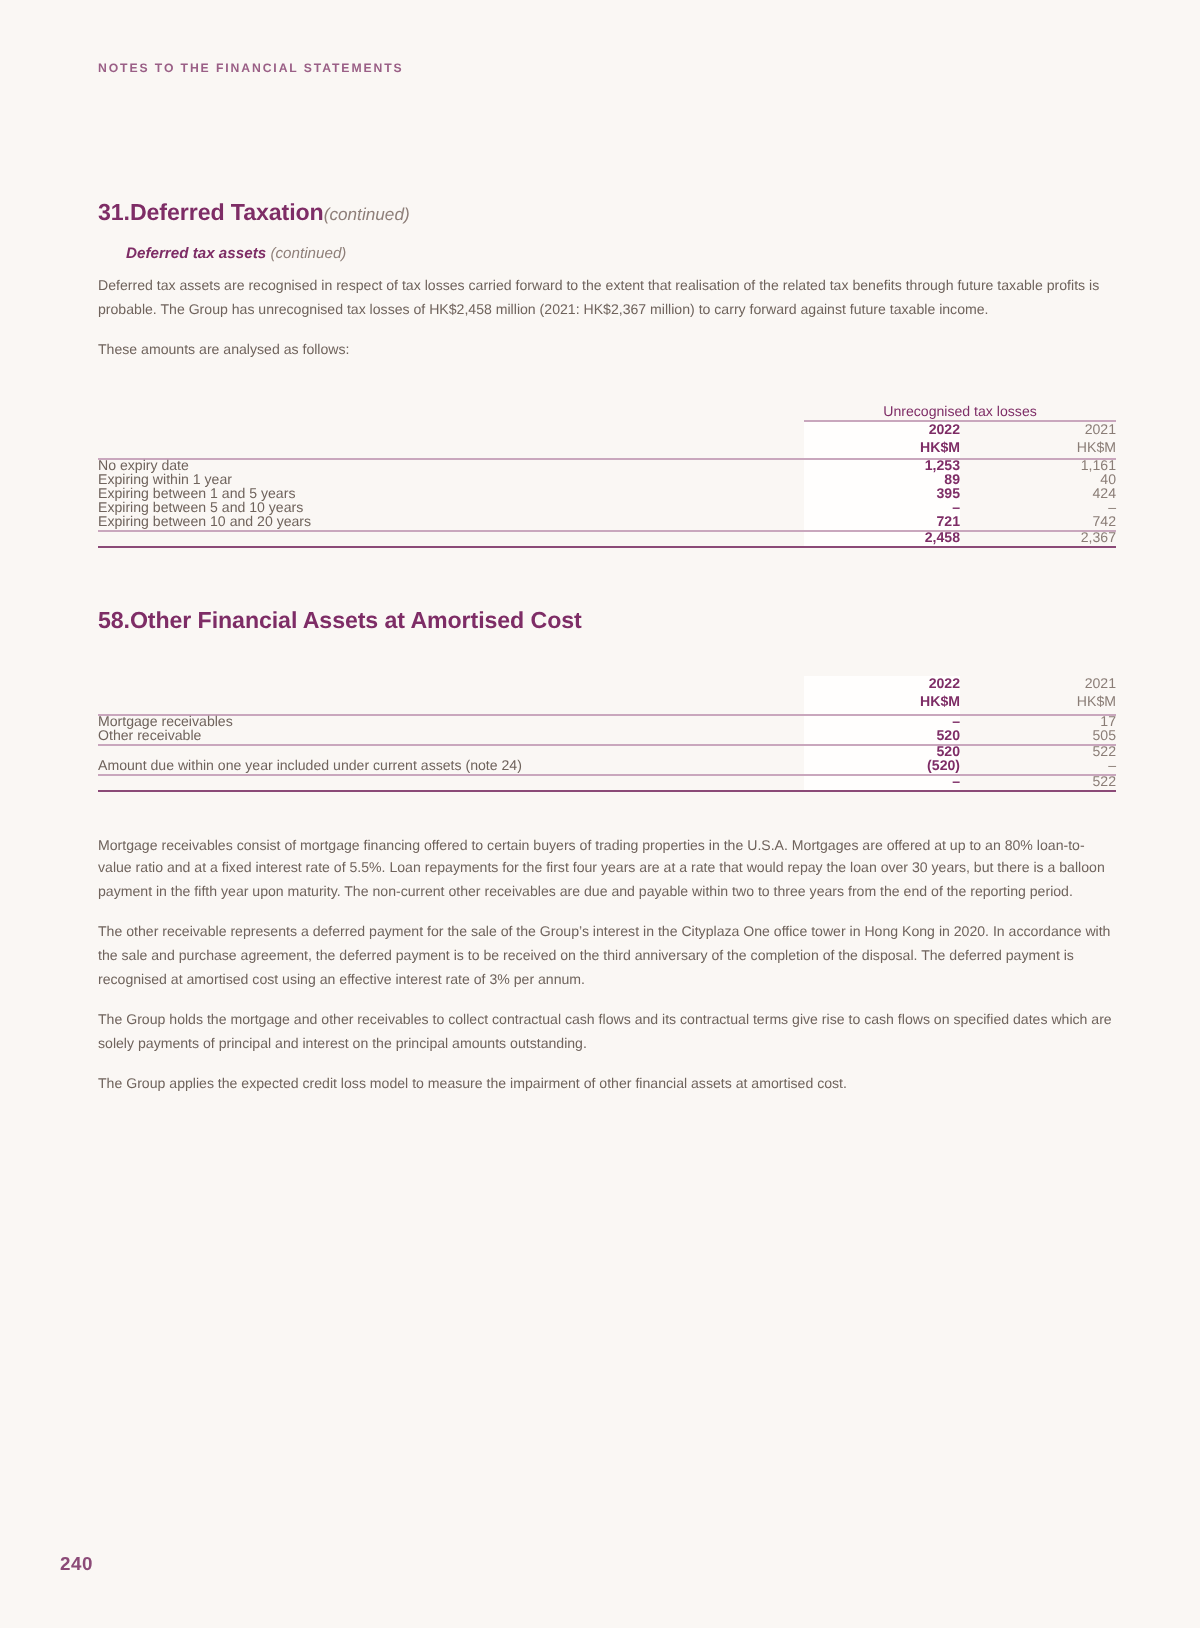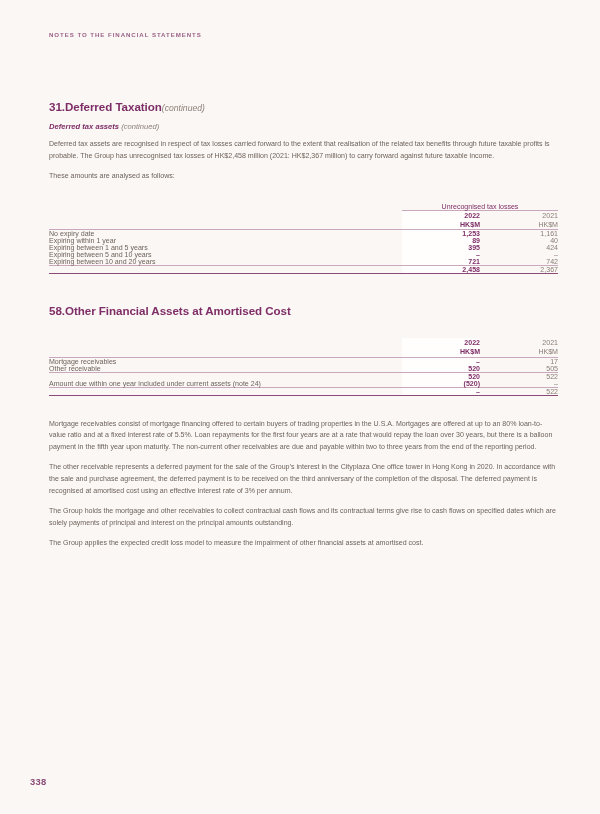--- a/index.html
+++ b/index.html
@@ -58,21 +58,21 @@
     font-size: 8.6px;
     color: #8e7f79;
     letter-spacing: 0;
   }
 
   .sub-heading {
     font-size: 7.6px;
     font-weight: bold;
     font-style: italic;
     color: #7e2d66;
-    margin: 0 0 7px 0;
+    margin: 0 0 7px 14px;
   }
   .sub-heading .cont {
     font-weight: normal;
     font-style: italic;
     color: #8e7f79;
   }
 
   
   p.body-text {
     font-size: 7.05px;
@@ -313,15 +313,15 @@
 
     <div class="gap-after-table-2"></div>
 
     <p class="body-text">Mortgage receivables consist of mortgage financing offered to certain buyers of trading properties in the U.S.A. Mortgages are offered at up to an 80% loan-to-value ratio and at a fixed interest rate of 5.5%. Loan repayments for the first four years are at a rate that would repay the loan over 30 years, but there is a balloon payment in the fifth year upon maturity. The non-current other receivables are due and payable within two to three years from the end of the reporting period.</p>
     <p class="body-text">The other receivable represents a deferred payment for the sale of the Group’s interest in the Cityplaza One office tower in Hong Kong in 2020. In accordance with the sale and purchase agreement, the deferred payment is to be received on the third anniversary of the completion of the disposal. The deferred payment is recognised at amortised cost using an effective interest rate of 3% per annum.</p>
     <p class="body-text">The Group holds the mortgage and other receivables to collect contractual cash flows and its contractual terms give rise to cash flows on specified dates which are solely payments of principal and interest on the principal amounts outstanding.</p>
     <p class="body-text">The Group applies the expected credit loss model to measure the impairment of other financial assets at amortised cost.</p>
 
   </div>
 
-  <div class="page-number">338</div>
+  <div class="page-number">240</div>
 
 </div>
 
 </body></html>

